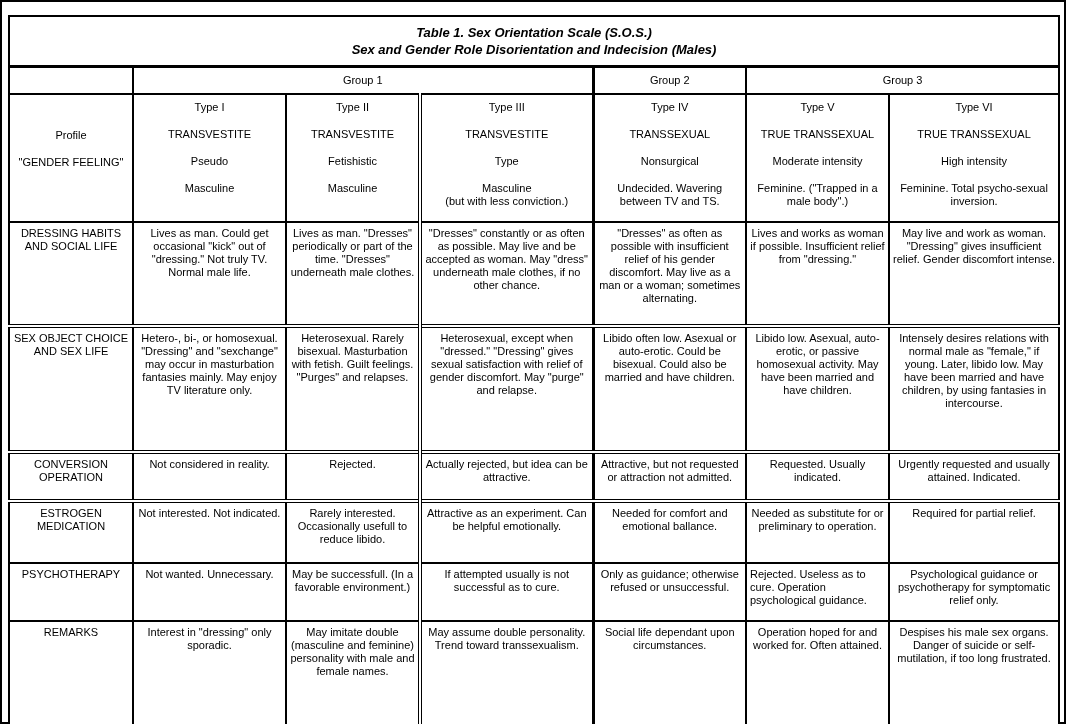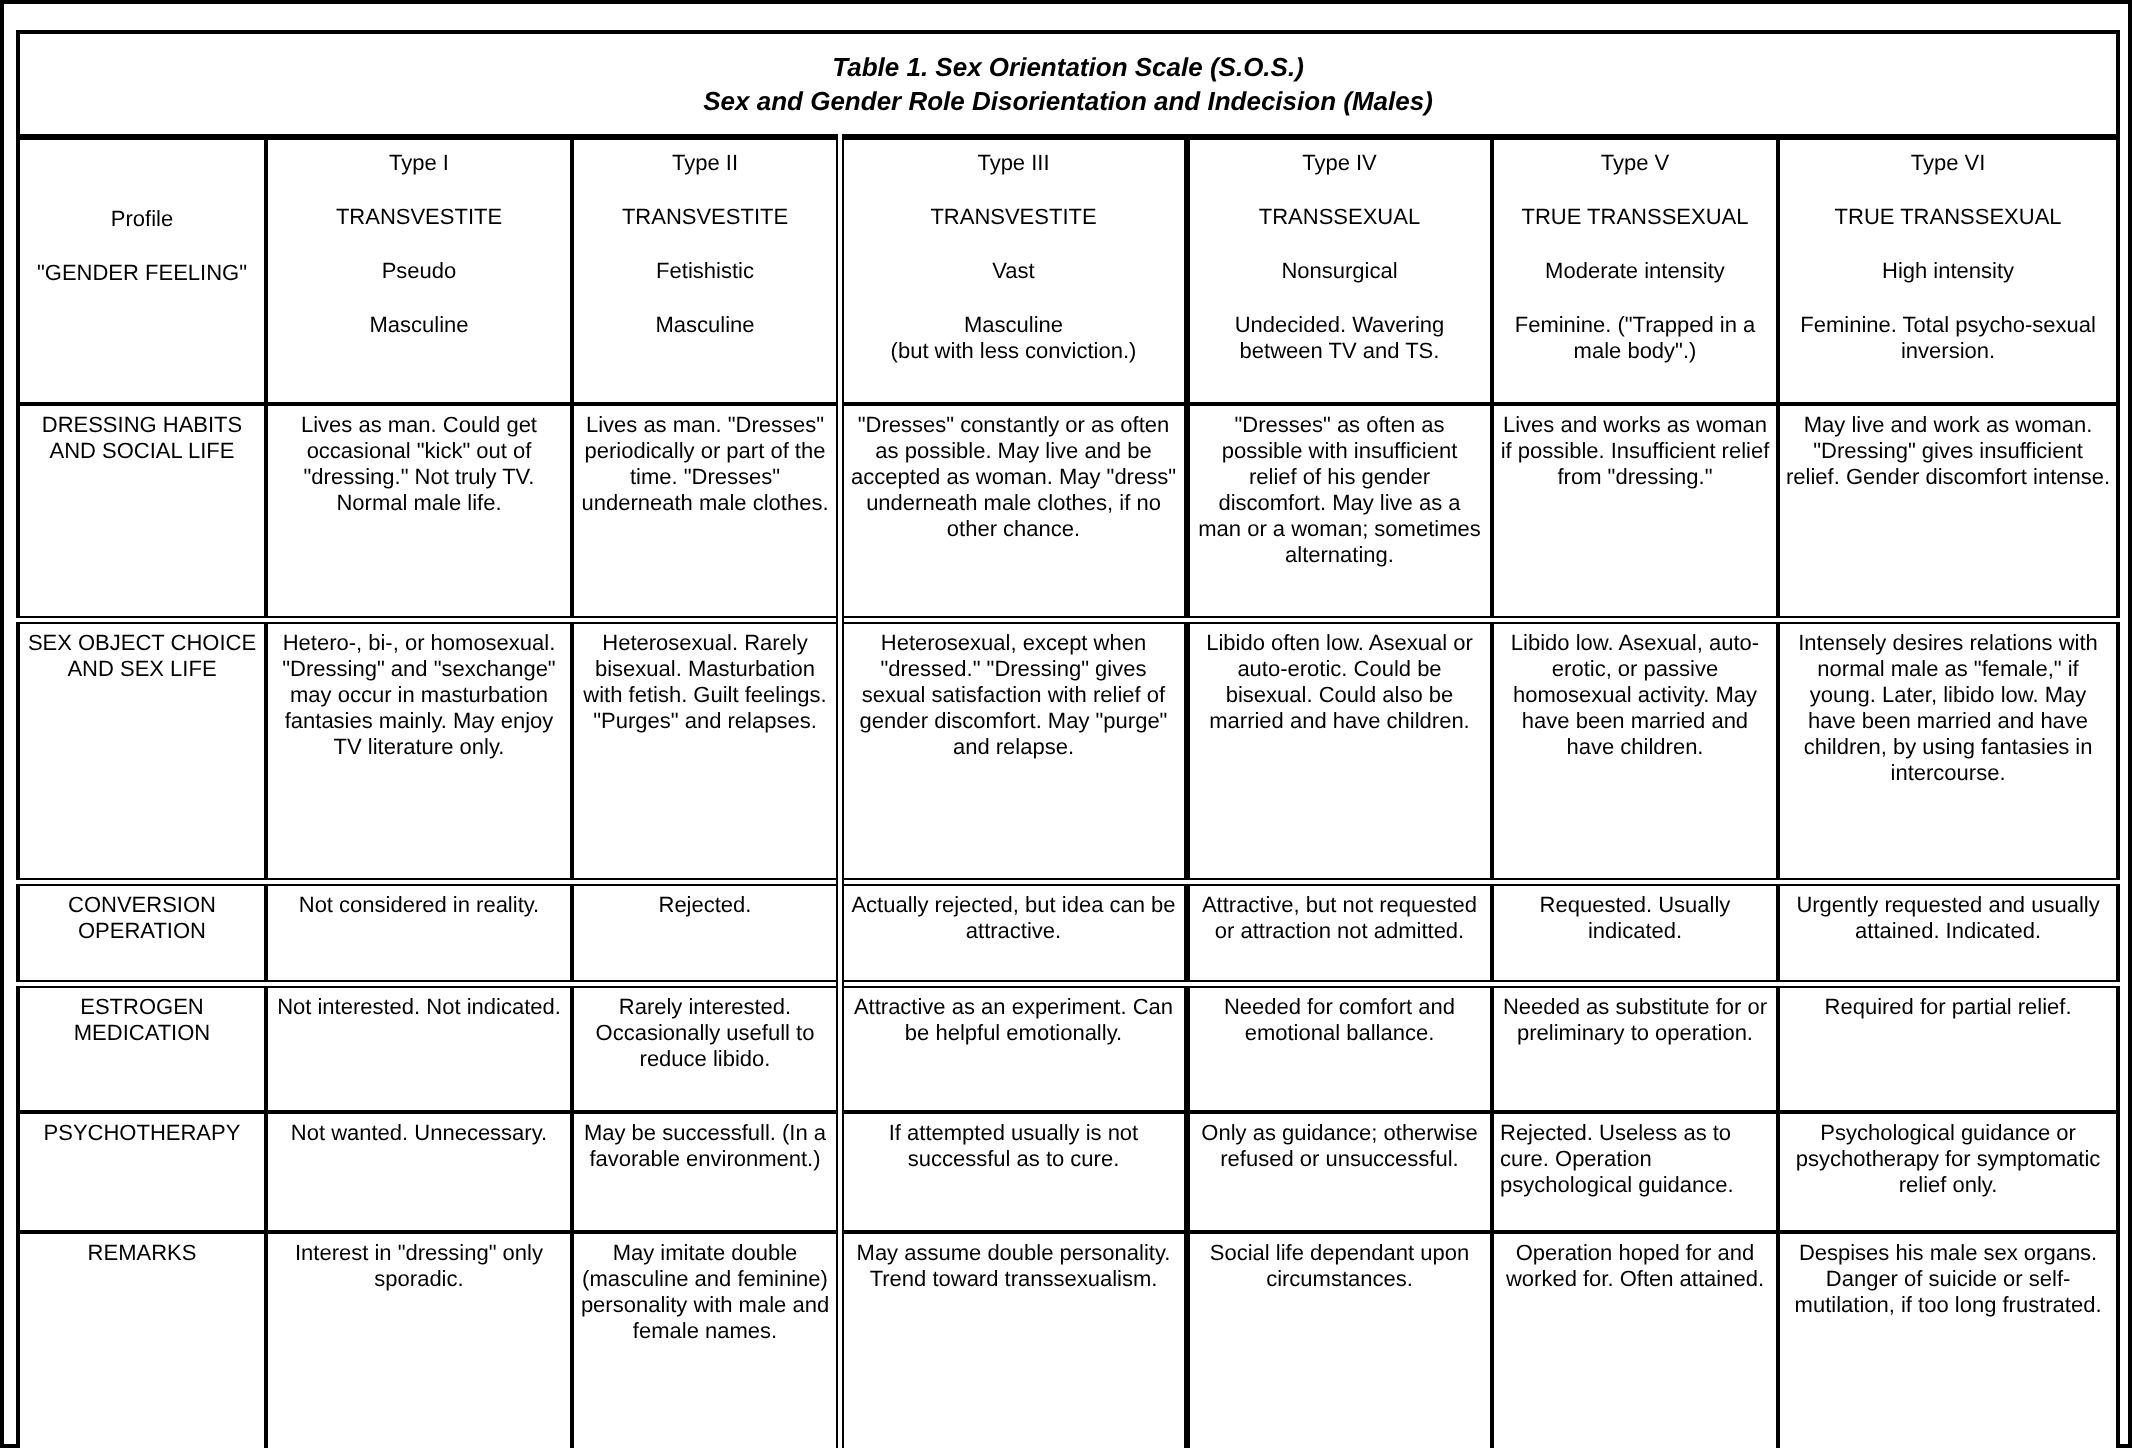--- a/index.html
+++ b/index.html
@@ -68,20 +68,26 @@
   </colgroup>
   <tbody>
 
   <tr class="title-row" style="height:47px">
     <td colspan="7">
       <div class="title-line">Table 1. Sex Orientation Scale (S.O.S.)</div>
       <div class="title-line">Sex and Gender Role Disorientation and Indecision (Males)</div>
     </td>
   </tr>
 
+  <tr class="group-row" style="height:26px">
+    <td></td>
+    <td colspan="3">Group 1</td>
+    <td class="c4">Group 2</td>
+    <td colspan="2">Group 3</td>
+  </tr>
 
   <tr class="types-row" style="height:118px">
     <td>
       <div class="profile-pad"></div>
       <div class="tline">Profile</div>
       <div class="tline">"GENDER FEELING"</div>
     </td>
     <td>
       <div class="tline">Type I</div>
       <div class="tline">TRANSVESTITE</div>
@@ -92,21 +98,21 @@
     <td>
       <div class="tline">Type II</div>
       <div class="tline">TRANSVESTITE</div>
       <div class="tline">Fetishistic</div>
       <div class="tline feeling">Masculine</div>
 
     </td>
     <td class="c3">
       <div class="tline">Type III</div>
       <div class="tline">TRANSVESTITE</div>
-      <div class="tline">Vast</div>
+      <div class="tline">Type</div>
       <div class="tline feeling">Masculine</div>
       <div class="tline feeling2">(but with less conviction.)</div>
     </td>
     <td class="c4">
       <div class="tline">Type IV</div>
       <div class="tline">TRANSSEXUAL</div>
       <div class="tline">Nonsurgical</div>
       <div class="tline feeling">Undecided. Wavering between TV and TS.</div>
 
     </td>

